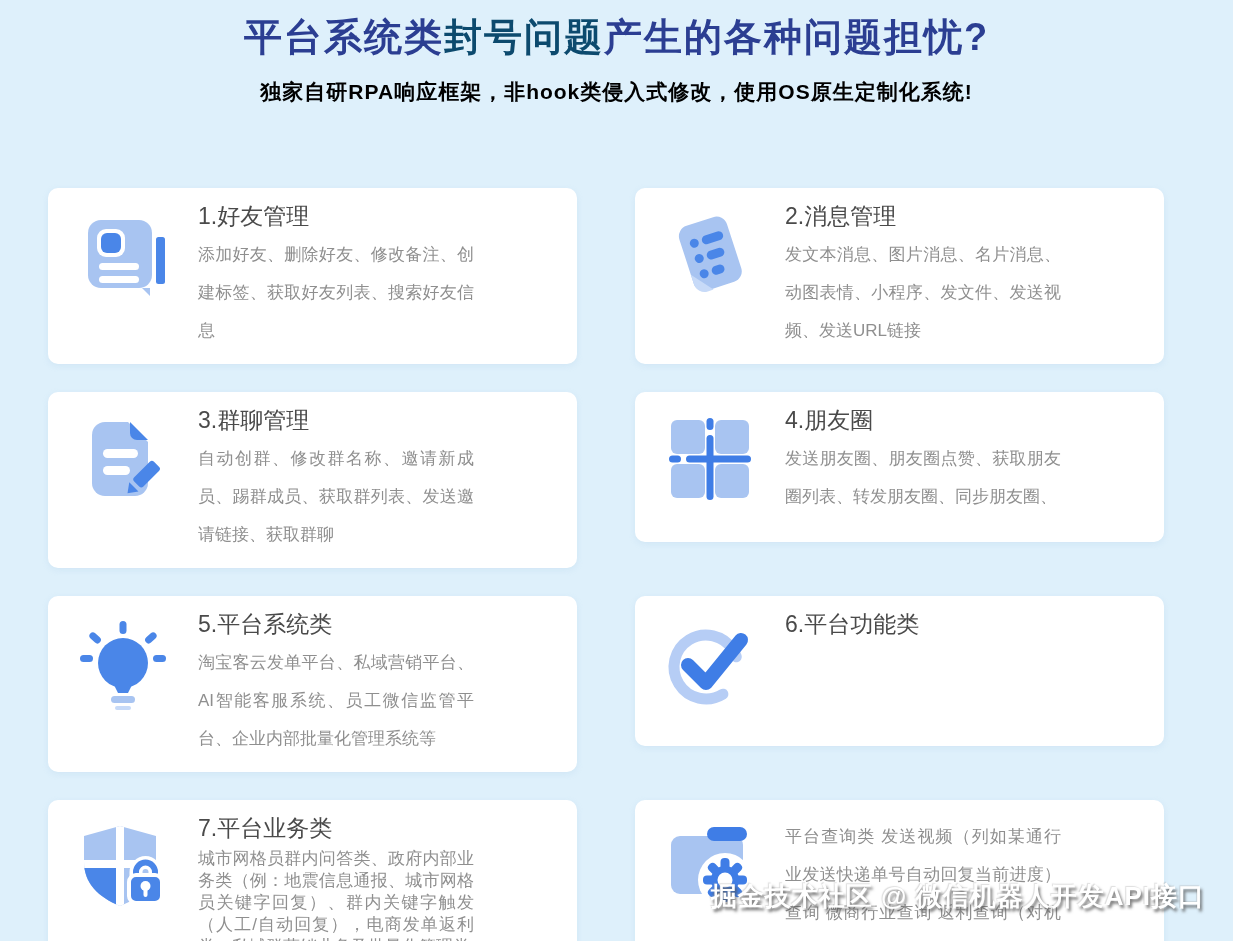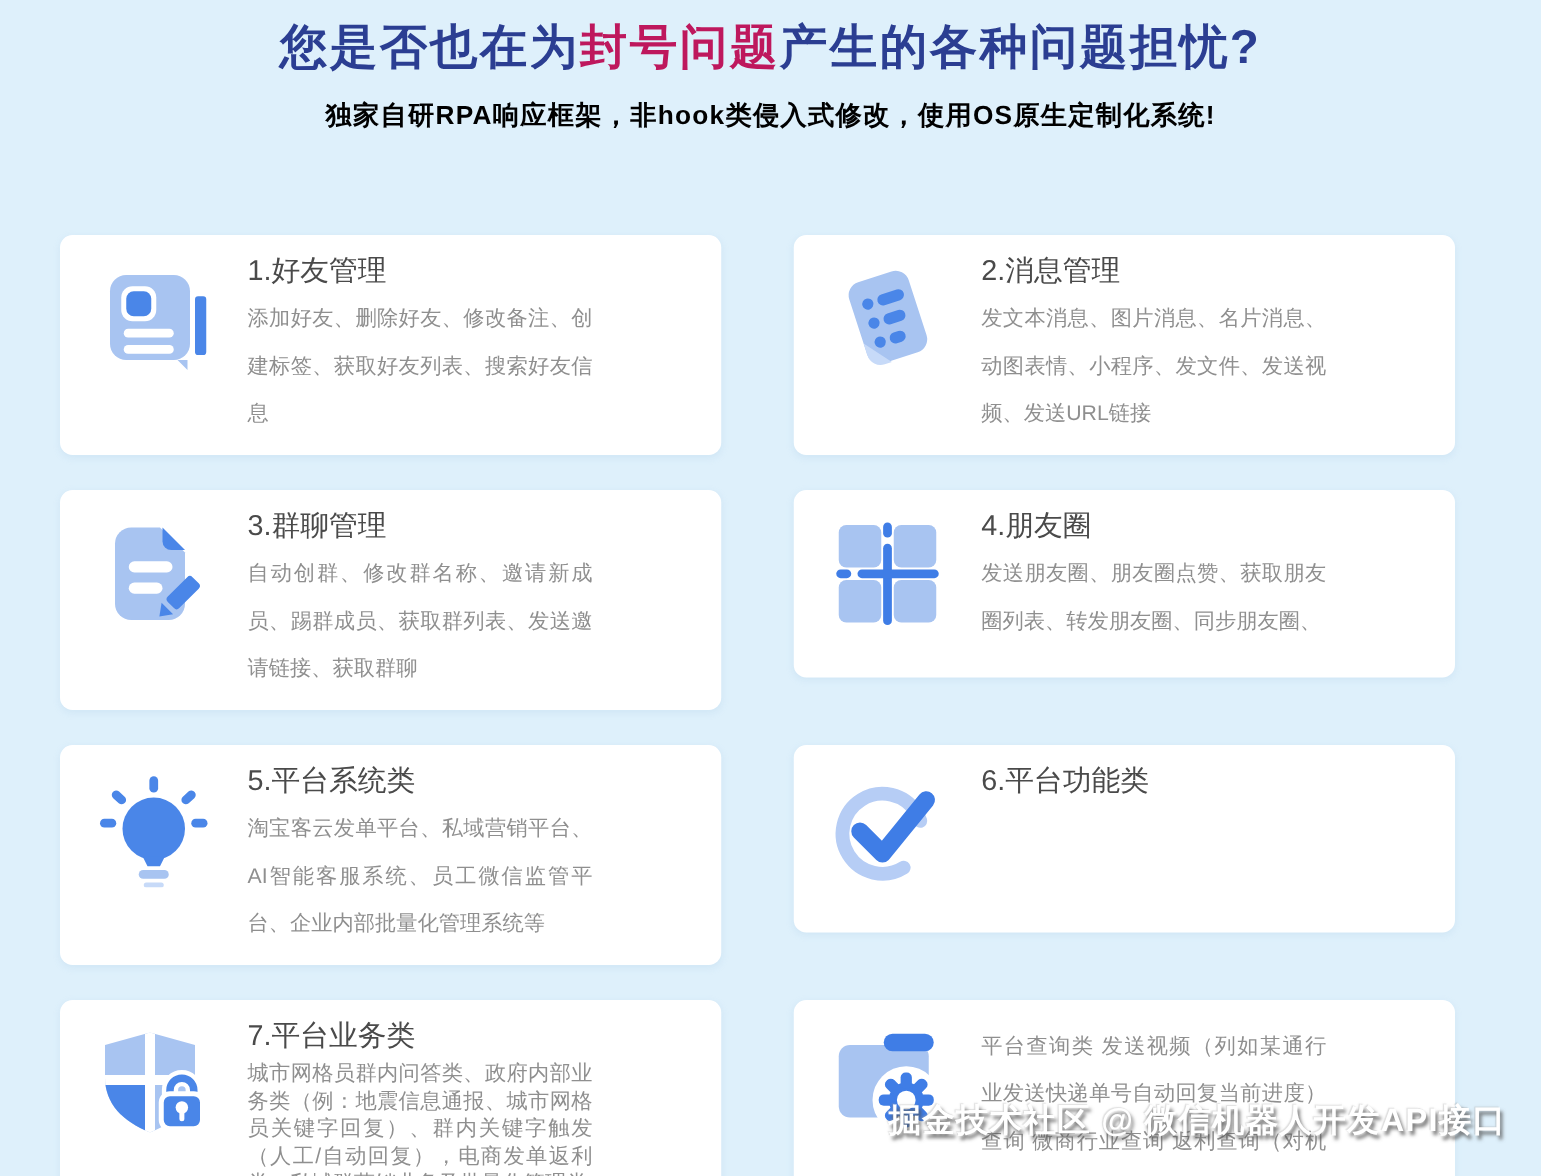--- a/index.html
+++ b/index.html
@@ -11,21 +11,21 @@
     font-family: "Liberation Sans", sans-serif;
   }
   .header { padding-top: 12px; text-align: center; }
   .main-title {
     margin: 0;
     font-size: 38px;
     font-weight: bold;
     color: #2b3e92;
     letter-spacing: 2px;
   }
-  .main-title .hl { color: #be185d; }
+  .main-title .hl { color: #0c4a6e; }
   .subtitle {
     margin-top: 15px;
     font-size: 21px;
     font-weight: bold;
     color: #000000;
     letter-spacing: 1px;
   }
   .grid {
     position: absolute;
     top: 188px; left: 48px;
@@ -72,21 +72,21 @@
     color: #ffffff;
     letter-spacing: 1px;
     text-shadow: 2px 3px 3px rgba(80,80,80,0.75), -1px -1px 1px rgba(160,160,160,0.35);
     white-space: nowrap;
   }
 </style>
 </head>
 <body>
 
 <div class="header">
-  <h1 class="main-title"><span>您是否也在为</span><span class="hl">封号问题</span><span>产生的各种问题担忧?</span></h1>
+  <h1 class="main-title"><span>平台系统类</span><span class="hl">封号问题</span><span>产生的各种问题担忧?</span></h1>
   <div class="subtitle">独家自研RPA响应框架，非hook类侵入式修改，使用OS原生定制化系统!</div>
 </div>
 
 <div class="grid">
 
   <div class="card">
     <div class="icon-box">
       <svg width="90" height="92" viewBox="0 0 90 92">
         <rect x="10" y="10" width="64" height="68" rx="13" fill="#a8c4f1"></rect>
         <path d="M60 78 h4 l8 8 v-8 z" fill="#a8c4f1"></path>

